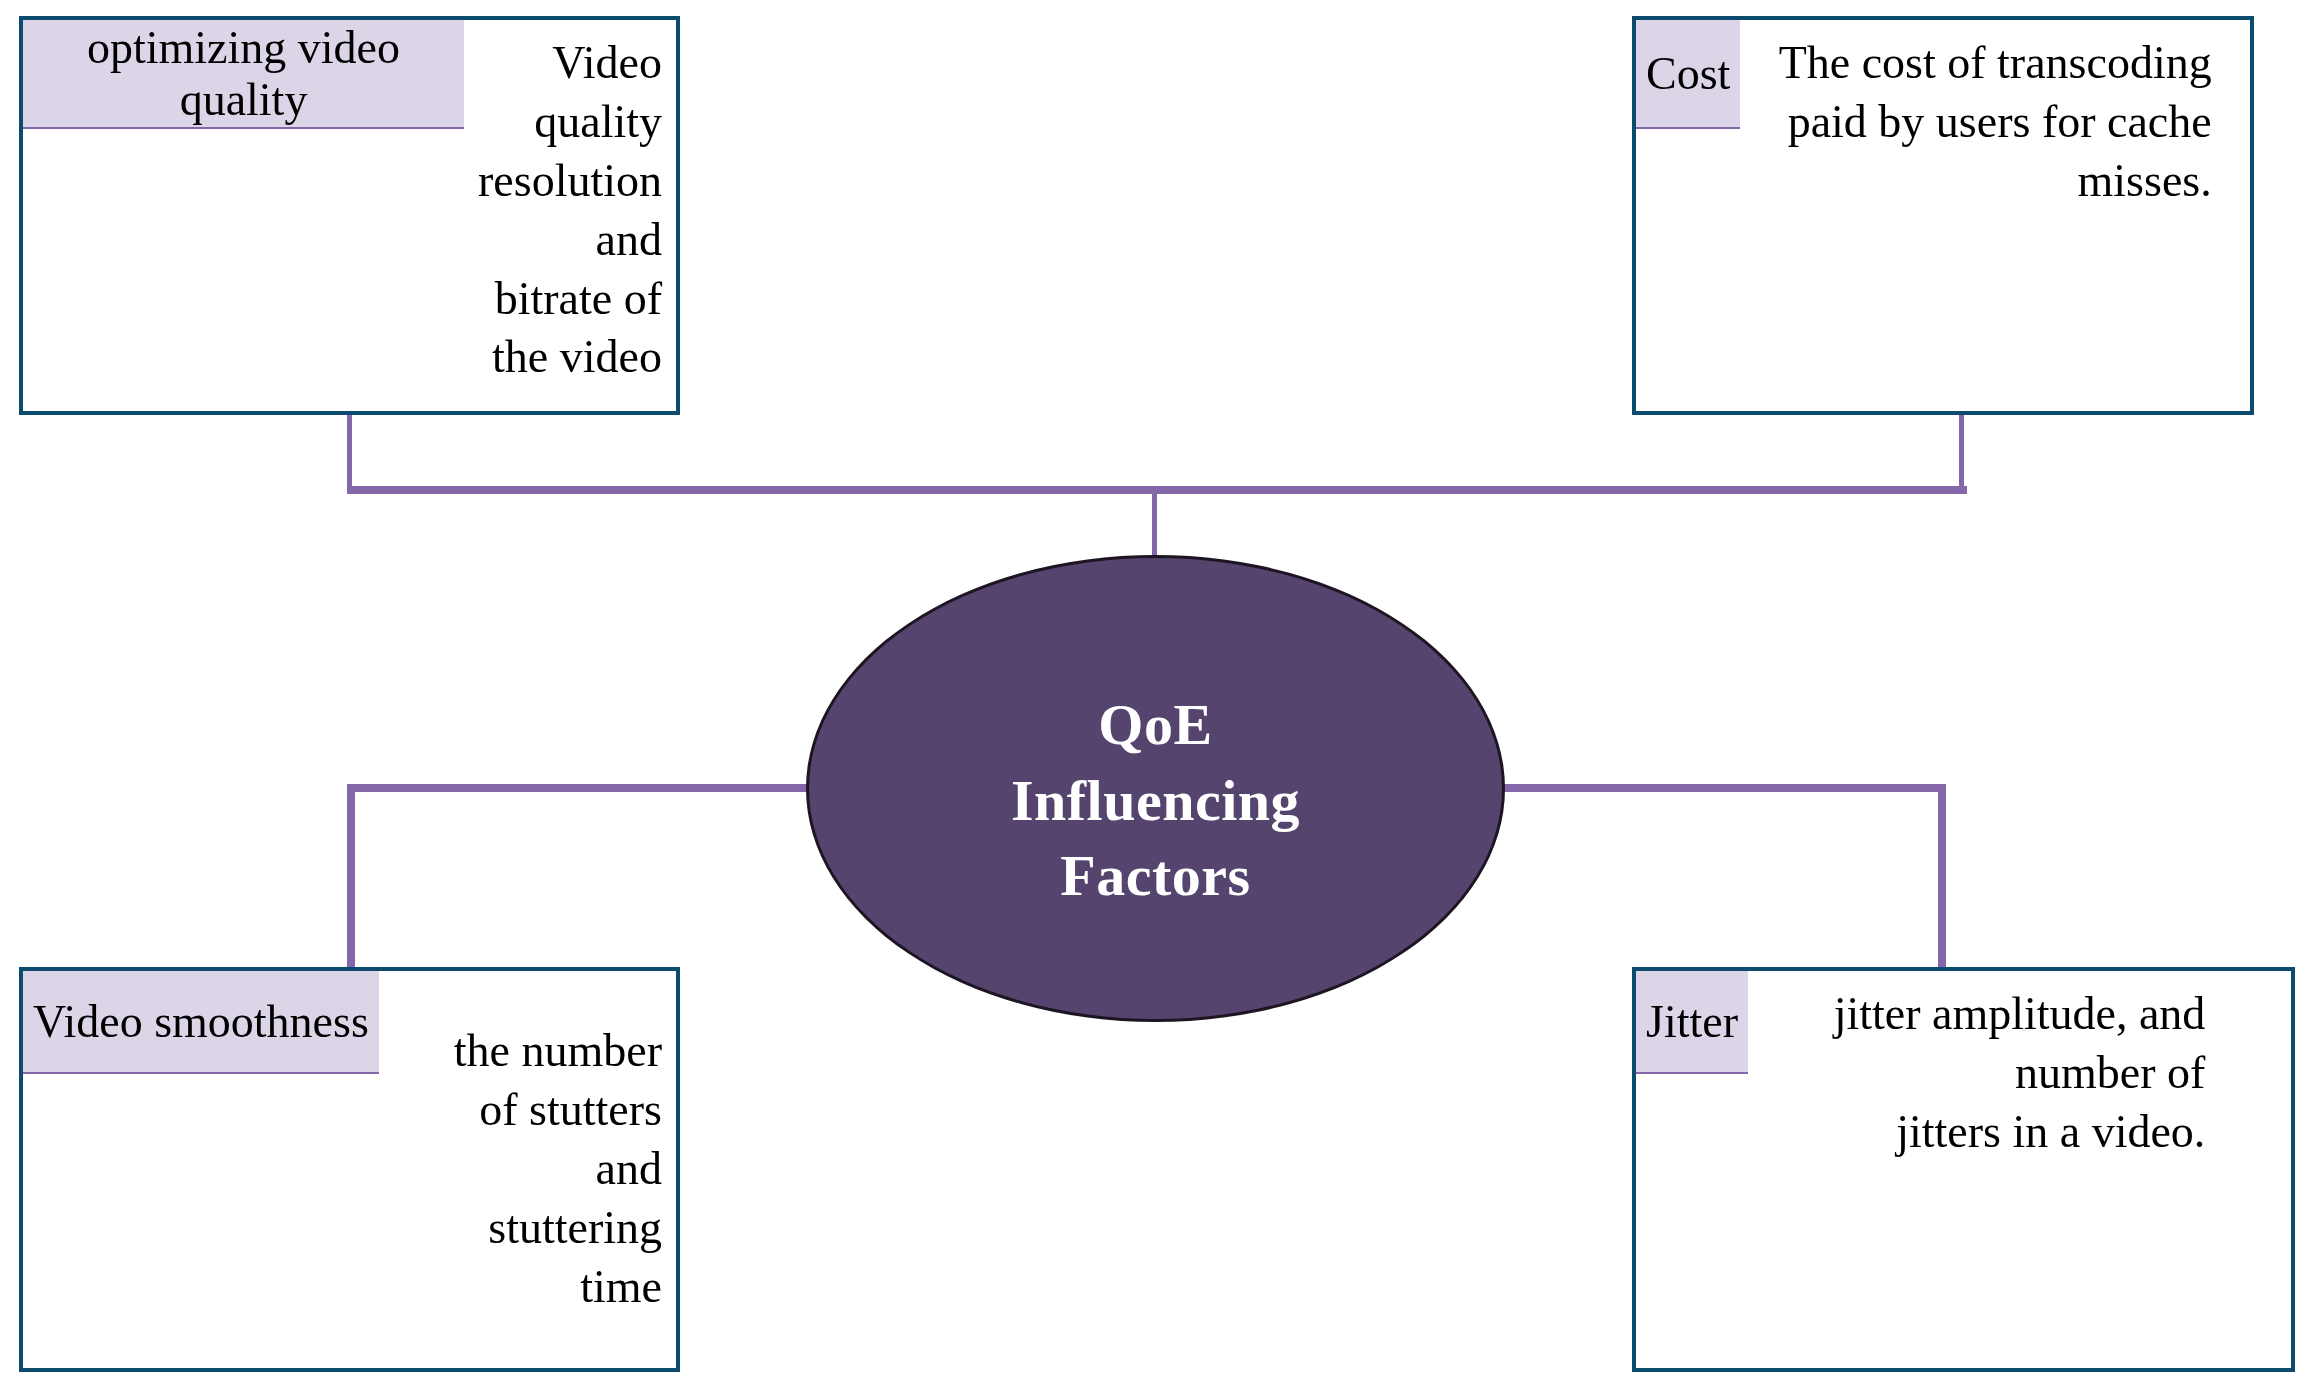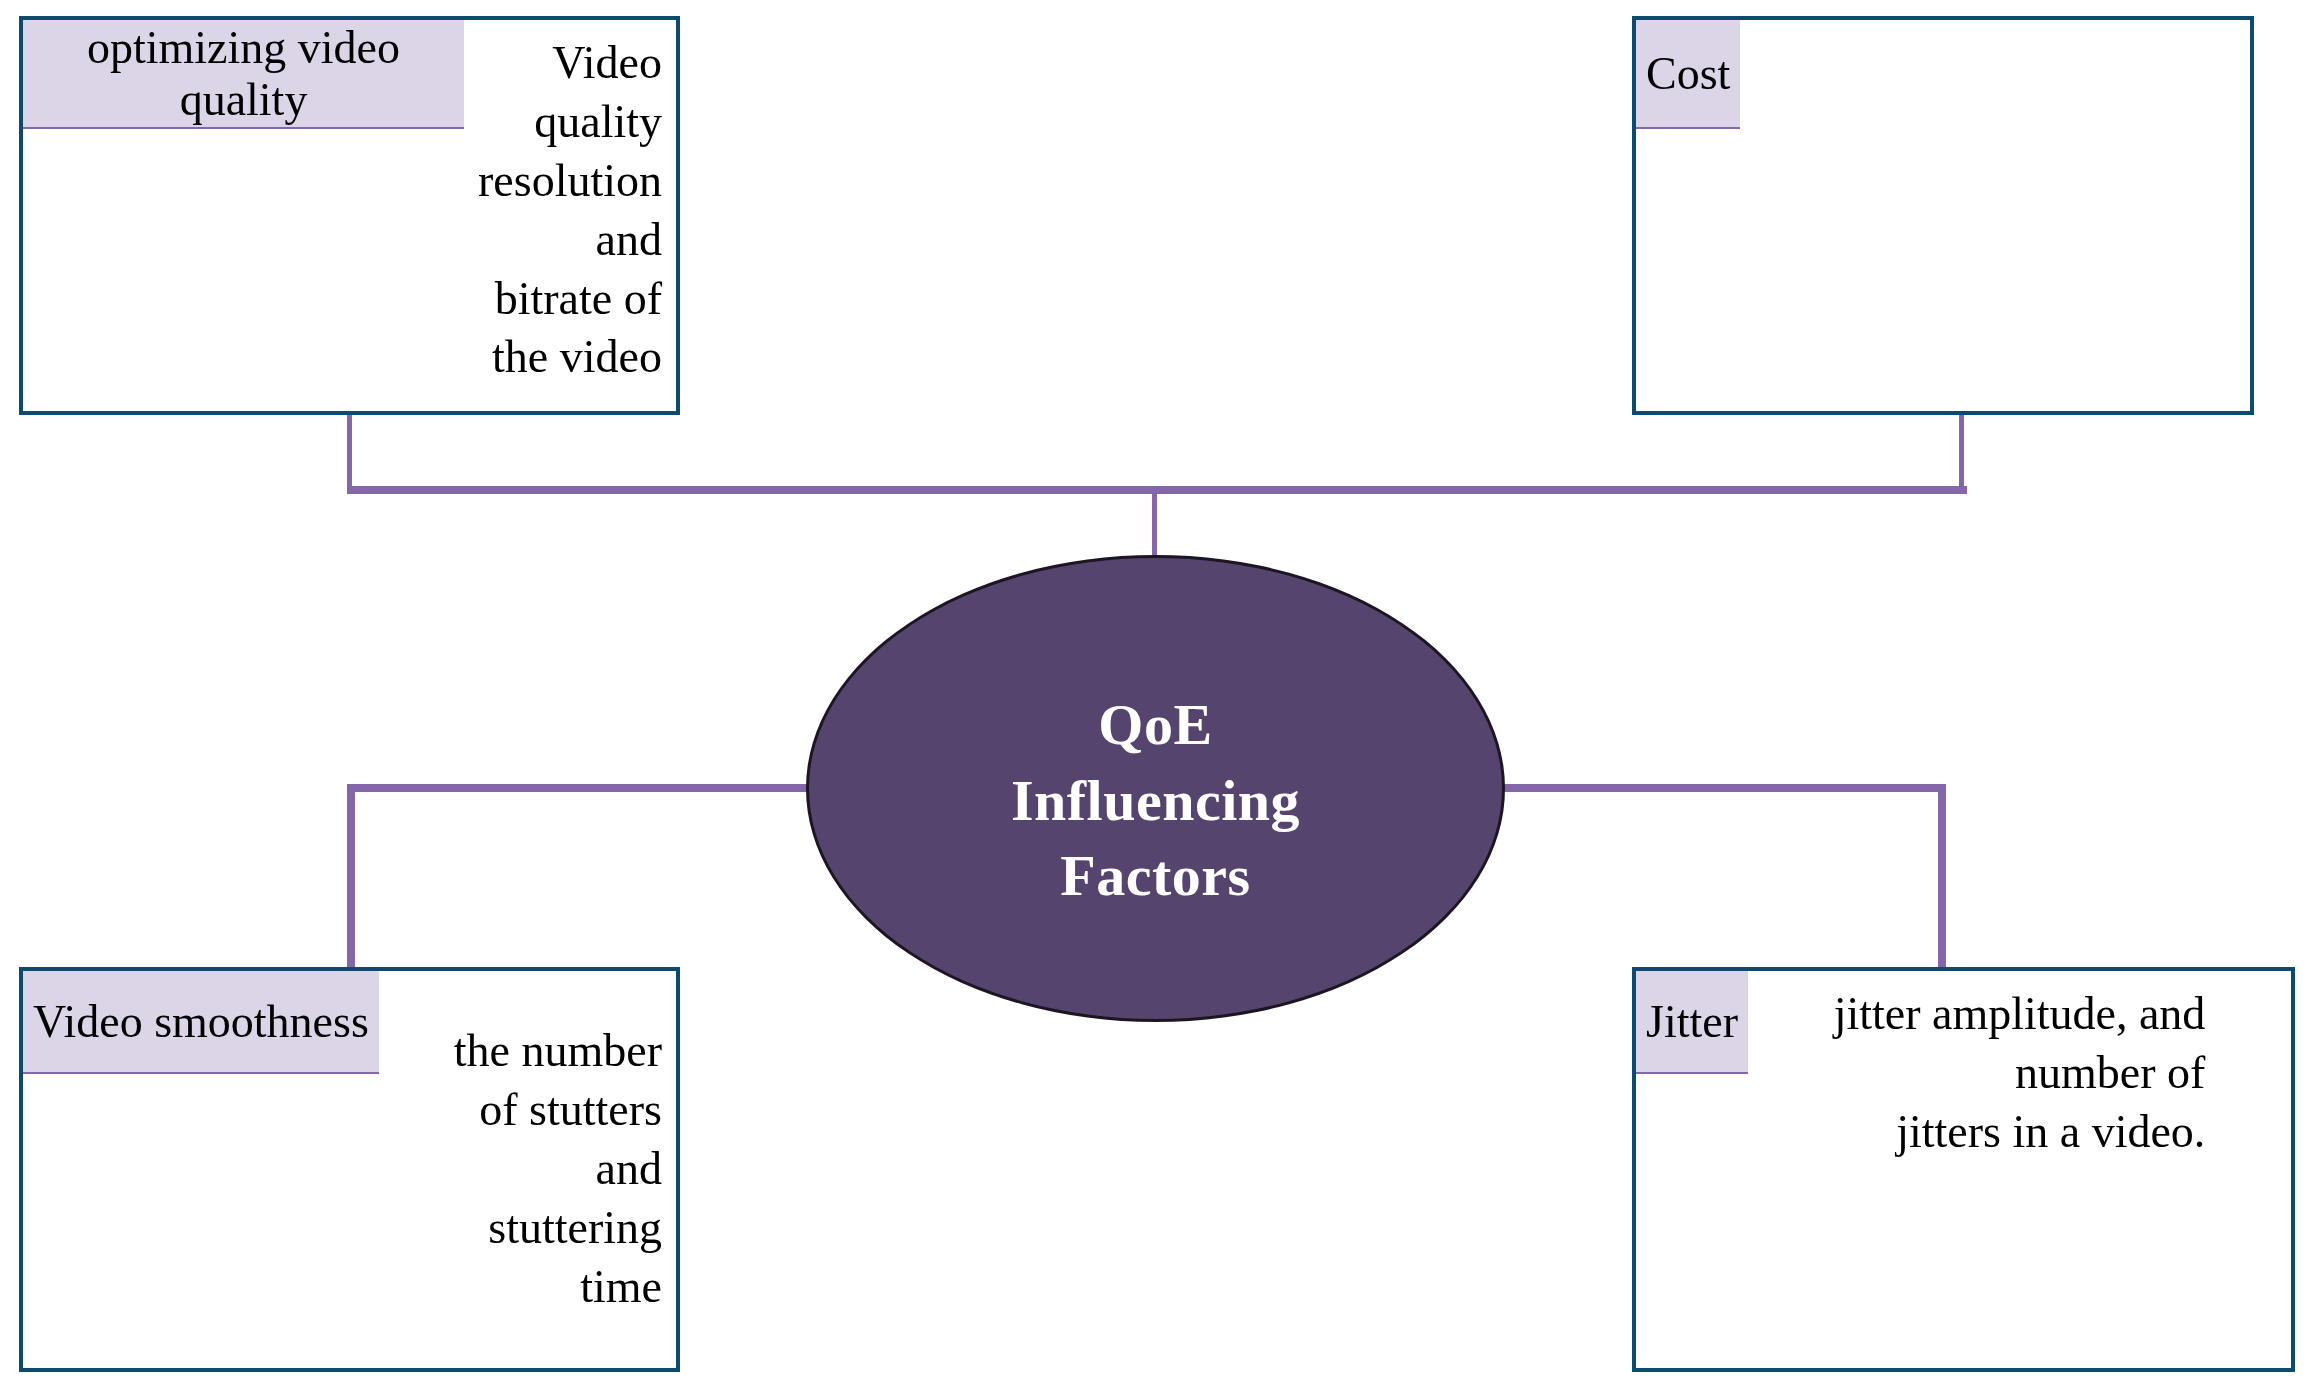--- a/index.html
+++ b/index.html
@@ -121,20 +121,23 @@
 
   <div class="card" id="card-video-quality">
     <div class="card-header">optimizing video quality</div>
     <div class="card-body body-top">Video quality
 resolution and bitrate of
 the video</div>
   </div>
 
   <div class="card" id="card-cost">
     <div class="card-header">Cost</div>
+    <div class="card-body body-top">The cost of transcoding
+paid by users for cache
+misses.</div>
   </div>
 
   <div id="hub">
     <div class="hub-label">QoE
 Influencing
 Factors</div>
   </div>
 
   <div class="card" id="card-smoothness">
     <div class="card-header">Video smoothness</div>

